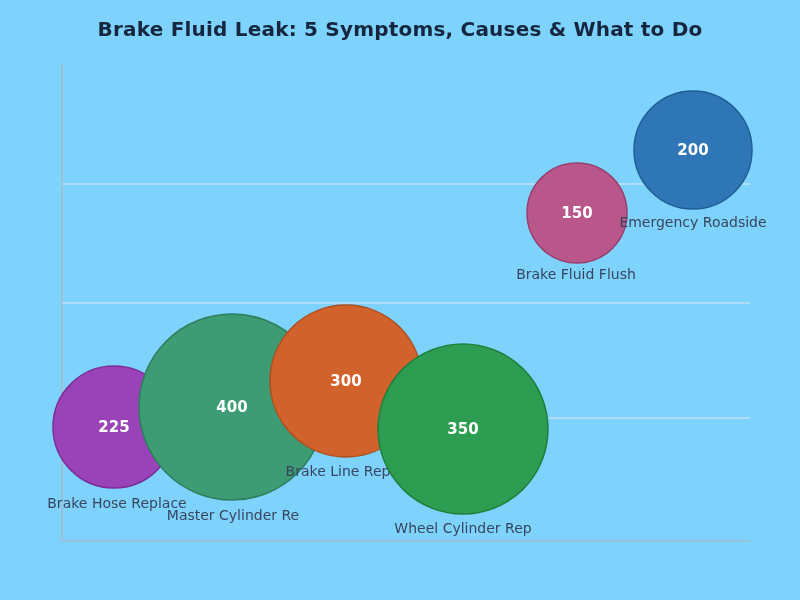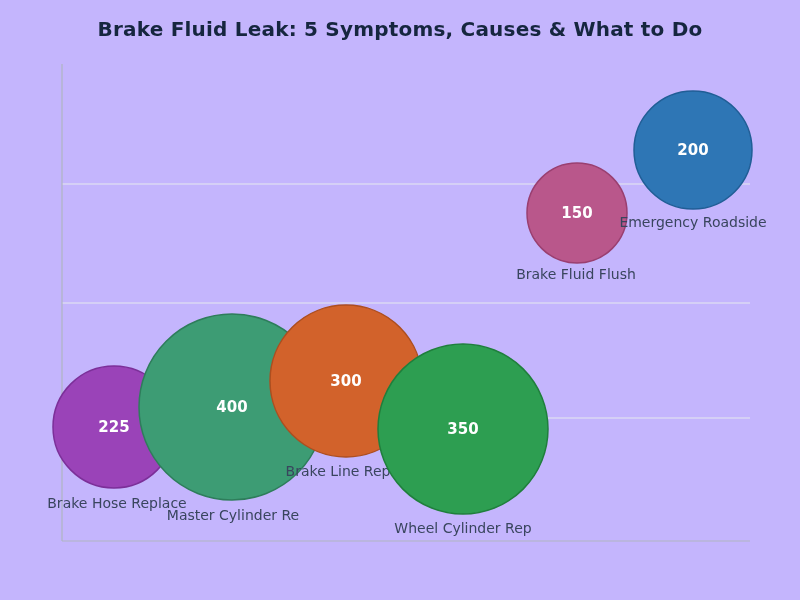--- a/index.html
+++ b/index.html
@@ -1,20 +1,20 @@
 <!DOCTYPE html>
 <html><head>
 <meta charset="utf-8">
 <style>
   html, body { margin: 0; padding: 0; }
   .canvas {
     position: relative;
     width: 800px;
     height: 600px;
-    background: #c4b5fd;
+    background: #7dd3fc;
     font-family: "DejaVu Sans", sans-serif;
     overflow: hidden;
   }
   .chart-title {
     position: absolute;
     top: 17px;
     left: 0;
     width: 800px;
     margin: 0;
     text-align: center;

